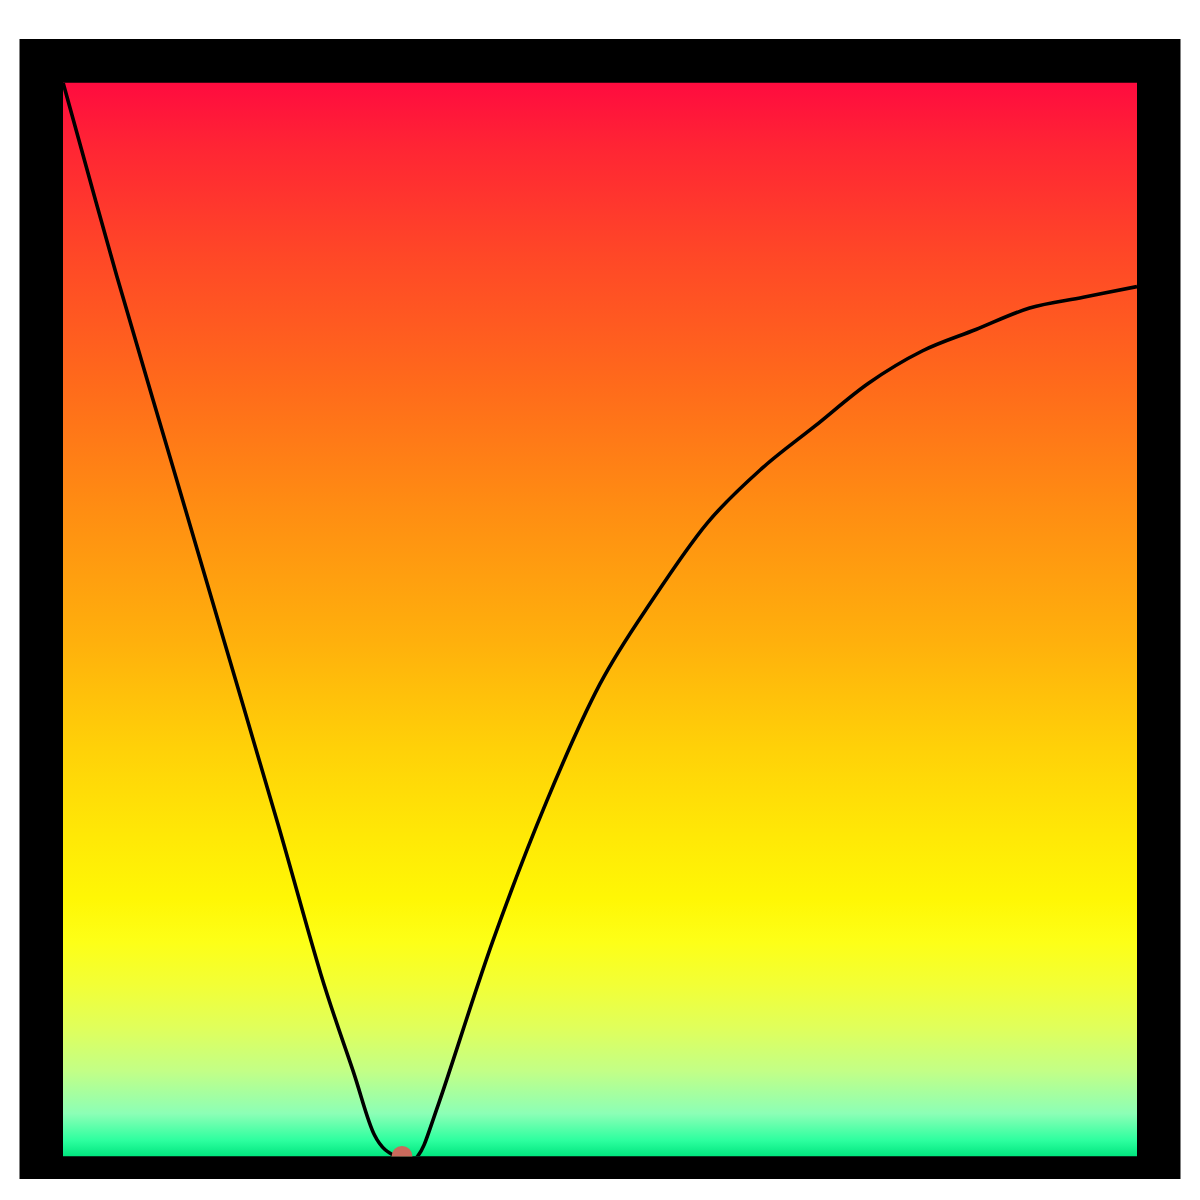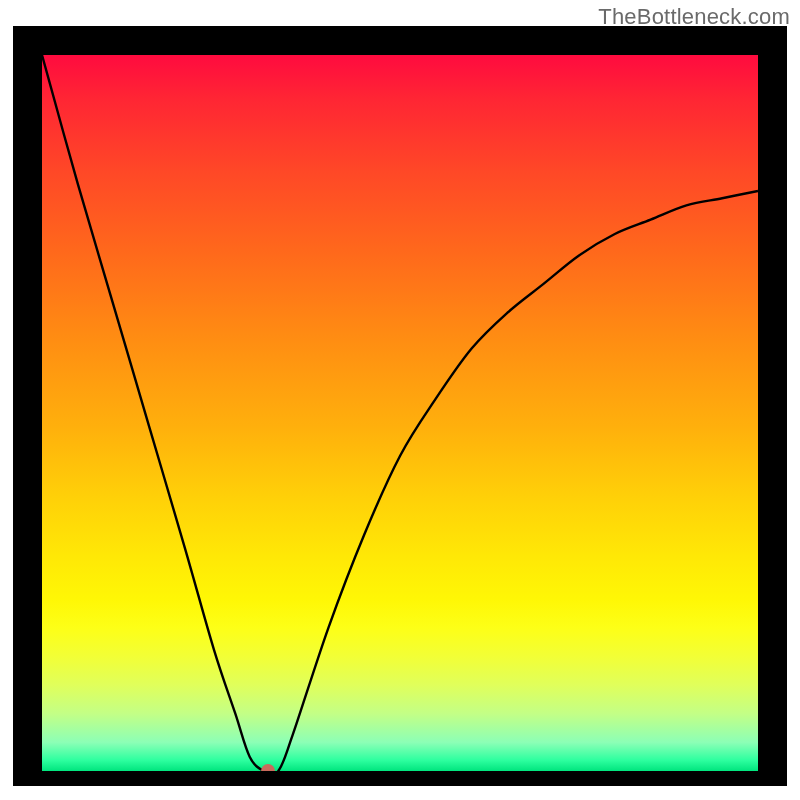--- a/index.html
+++ b/index.html
@@ -78,21 +78,20 @@
     border-radius: 50%;
     background: #c96a5c;
     transform: translate(-50%, -50%);
   }
 </style>
 </head>
 <body>
 
 <div class="frame">
 
-  <div class="watermark">TheBottleneck.com</div>
 
   <div class="outer-border"></div>
 
   <div class="plot-area">
     <div class="gradient"></div>
 
     <svg class="curve" viewBox="0 0 716 716" preserveAspectRatio="none">
       <path fill="none" stroke="#000" stroke-width="2.4" stroke-linejoin="round" d="M 0.00 0.00 C 5.97 21.48 23.87 87.11 35.80 128.88 C 47.73 170.65 59.67 210.03 71.60 250.60 C 83.53 291.17 95.47 331.75 107.40 372.32 C 119.33 412.89 132.46 457.05 143.20 494.04 C 153.94 531.03 163.49 566.83 171.84 594.28 C 180.19 621.73 187.35 640.82 193.32 658.72 C 199.29 676.62 202.87 692.13 207.64 701.68 C 212.41 711.23 217.19 713.61 221.96 716.00 C 226.73 718.39 231.51 721.97 236.28 716.00 C 241.05 710.03 242.25 704.07 250.60 680.20 C 258.95 656.33 274.47 606.21 286.40 572.80 C 298.33 539.39 310.27 508.36 322.20 479.72 C 334.13 451.08 346.07 423.63 358.00 400.96 C 369.93 378.29 381.87 361.58 393.80 343.68 C 405.73 325.78 417.67 307.88 429.60 293.56 C 441.53 279.24 453.47 268.50 465.40 257.76 C 477.33 247.02 489.27 238.67 501.20 229.12 C 513.13 219.57 525.07 208.83 537.00 200.48 C 548.93 192.13 560.87 184.97 572.80 179.00 C 584.73 173.03 596.67 169.45 608.60 164.68 C 620.53 159.91 632.47 153.94 644.40 150.36 C 656.33 146.78 668.27 145.59 680.20 143.20 C 692.13 140.81 710.03 137.23 716.00 136.04"></path>
     </svg>
 

